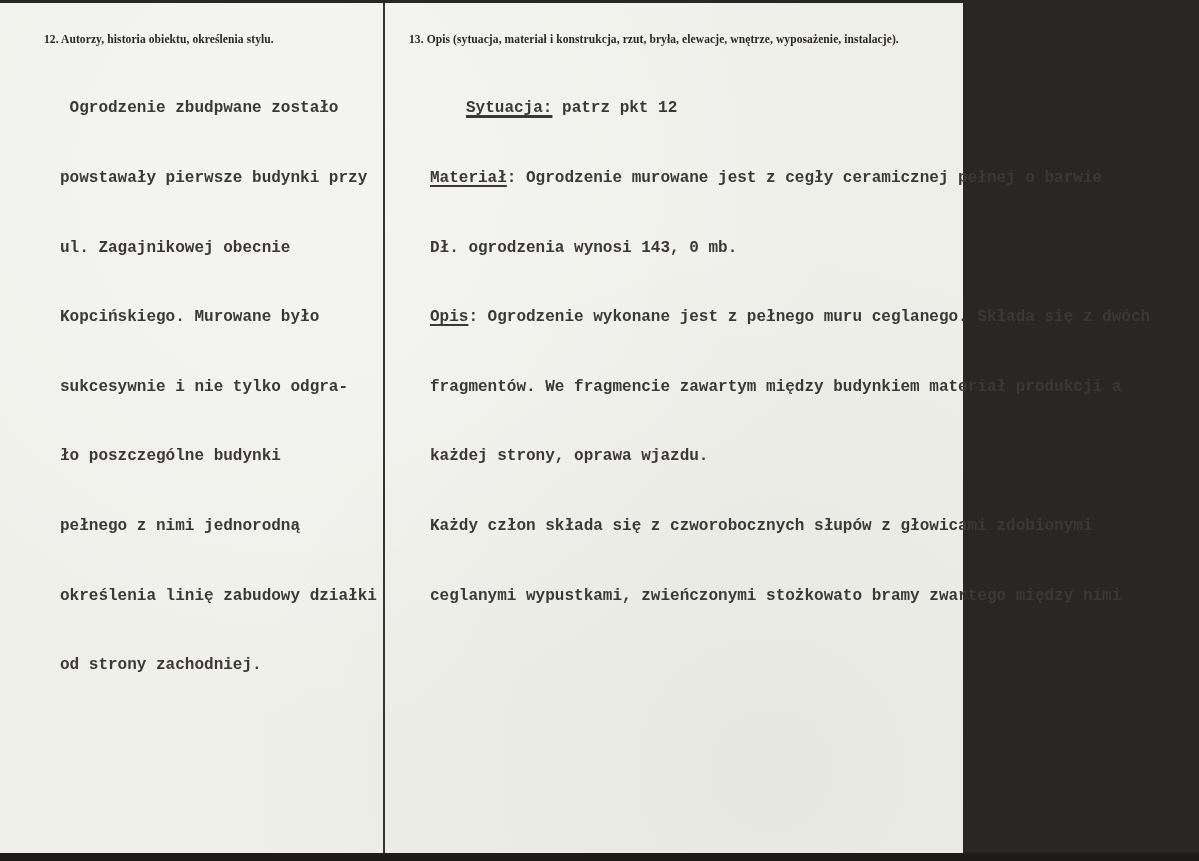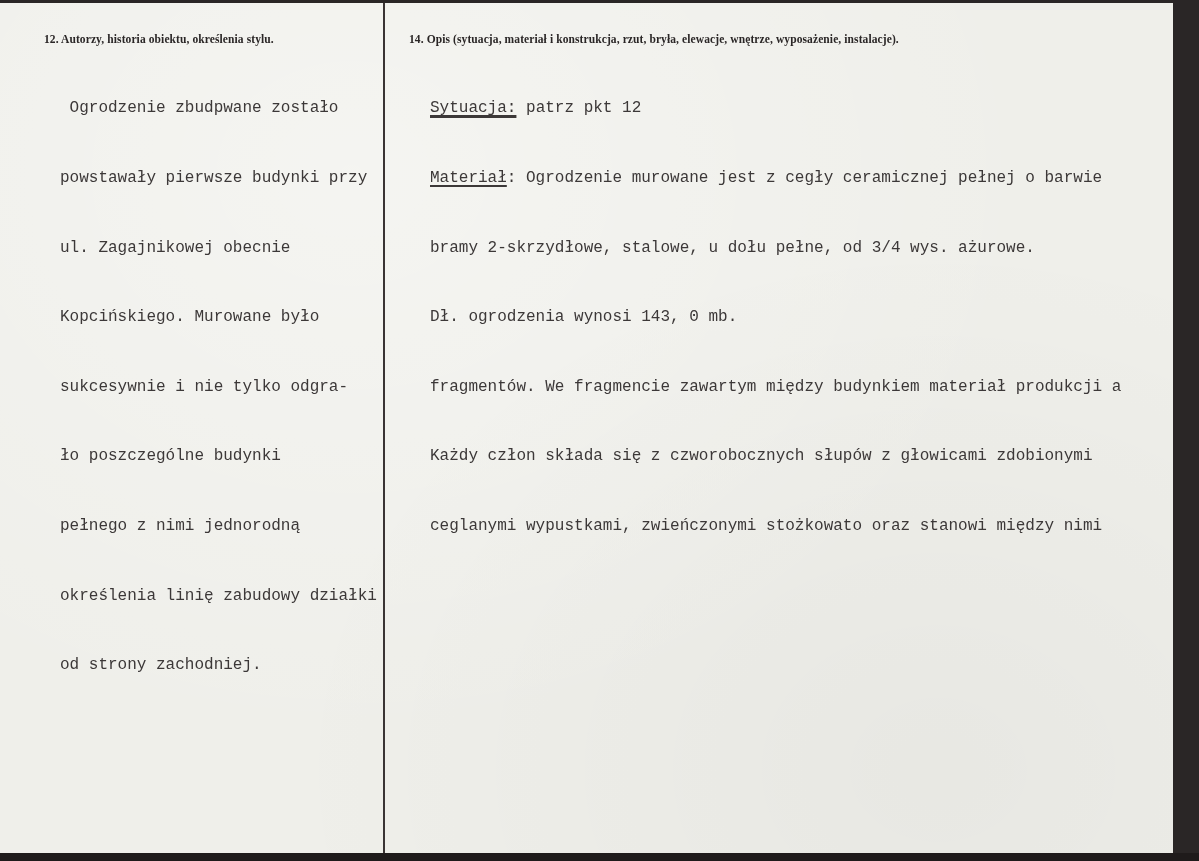--- a/index.html
+++ b/index.html
@@ -1,58 +1,58 @@
 <!DOCTYPE html>
 <html><head>
 <meta charset="utf-8">
 <style>
   html, body { margin: 0; padding: 0; }
   body {
     width: 1199px; height: 861px; overflow: hidden; position: relative;
     background: #2a2626;
   }
   .card {
-    position: absolute; left: 0; top: 3px; width: 1173px; height: 852px;
+    position: absolute; left: 0; top: 3px; width: 963px; height: 852px;
     background: #efefea;
     background-image: radial-gradient(ellipse at 30% 20%, rgba(255,255,255,0.35), rgba(0,0,0,0) 60%),
                       radial-gradient(ellipse at 80% 90%, rgba(0,0,0,0.03), rgba(0,0,0,0) 50%);
   }
   .divider {
     position: absolute; left: 383px; top: 0; width: 2px; height: 852px;
     background: #3a3434;
   }
   .section-header {
     position: absolute; font-family: "Liberation Serif", serif; font-weight: bold;
     font-size: 11.5px; color: #2a2626; white-space: nowrap; letter-spacing: 0.1px;
   }
   .sh-left { left: 44px; top: 30px; }
   .sh-right { left: 409px; top: 30px; }
   .typed {
     position: absolute; font-family: "Liberation Mono", monospace;
     font-size: 16px; color: #3c3838; line-height: 23.2px; white-space: pre;
   }
   .col-left { left: 60px; top: 48px; width: 322px; overflow: hidden; }
   .col-right { left: 430px; top: 48px; width: 760px; }
-  .line { display: block; height: 23.2px; }
+  .line { display: block; height: 23.2px; font-weight: bold; }
   .label-u { text-decoration: underline; text-decoration-thickness: 1.5px; text-underline-offset: 3px; }
-  .label-u.bold { text-decoration-thickness: 2.5px; }
+  .label-u.bold { text-decoration-thickness: 2.5px; margin-left: 36px; }
   .bottom-edge {
     position: absolute; left: 0; bottom: 0; width: 1199px; height: 8px;
     background: #1f1b1b;
   }
 </style>
 </head>
 <body>
 
 <div class="card">
 
   <div class="divider"></div>
 
   <div class="section-header sh-left">12. Autorzy, historia obiektu, określenia stylu.</div>
-  <div class="section-header sh-right">14. Opis (sytuacja, materiał i konstrukcja, rzut, bryła, elewacje, wnętrze, wyposażenie, instalacje).</div>
+  <div class="section-header sh-right">13. Opis (sytuacja, materiał i konstrukcja, rzut, bryła, elewacje, wnętrze, wyposażenie, instalacje).</div>
 
   <div class="typed col-left">
     <span class="line"> Ogrodzenie zbudpwane zostało</span>
     <span class="line">powstawały pierwsze budynki przy</span>
     <span class="line">ul. Zagajnikowej obecnie</span>
     <span class="line">Kopcińskiego. Murowane było</span>
     <span class="line">sukcesywnie i nie tylko odgra-</span>
     <span class="line">ło poszczególne budynki</span>
     <span class="line">pełnego z nimi jednorodną</span>
     <span class="line">określenia linię zabudowy działki</span>
@@ -62,25 +62,26 @@
     
     
     
     
     
   </div>
 
   <div class="typed col-right">
     <span class="line"><span class="label-u bold">Sytuacja:</span><span> patrz pkt 12</span></span>
     <span class="line"><span class="label-u">Materiał</span><span>: Ogrodzenie murowane jest z cegły ceramicznej pełnej o barwie</span></span>
-    <span class="line">bramy 2-skrzydłowe, stalowe, u dołu pełne, od 3/4 wys. ażurowe.</span>
     <span class="line">Dł. ogrodzenia wynosi 143, 0 mb.</span>
+    <span class="line"><span class="label-u">Opis</span><span>: Ogrodzenie wykonane jest z pełnego muru ceglanego. Składa się z dwóch</span></span>
     <span class="line">fragmentów. We fragmencie zawartym między budynkiem materiał produkcji a</span>
+    <span class="line">każdej strony, oprawa wjazdu.</span>
     <span class="line">Każdy człon składa się z czworobocznych słupów z głowicami zdobionymi</span>
-    <span class="line">ceglanymi wypustkami, zwieńczonymi stożkowato oraz stanowi między nimi</span>
+    <span class="line">ceglanymi wypustkami, zwieńczonymi stożkowato bramy zwartego między nimi</span>
     
     
     
     
     
     
     
     
     
     

